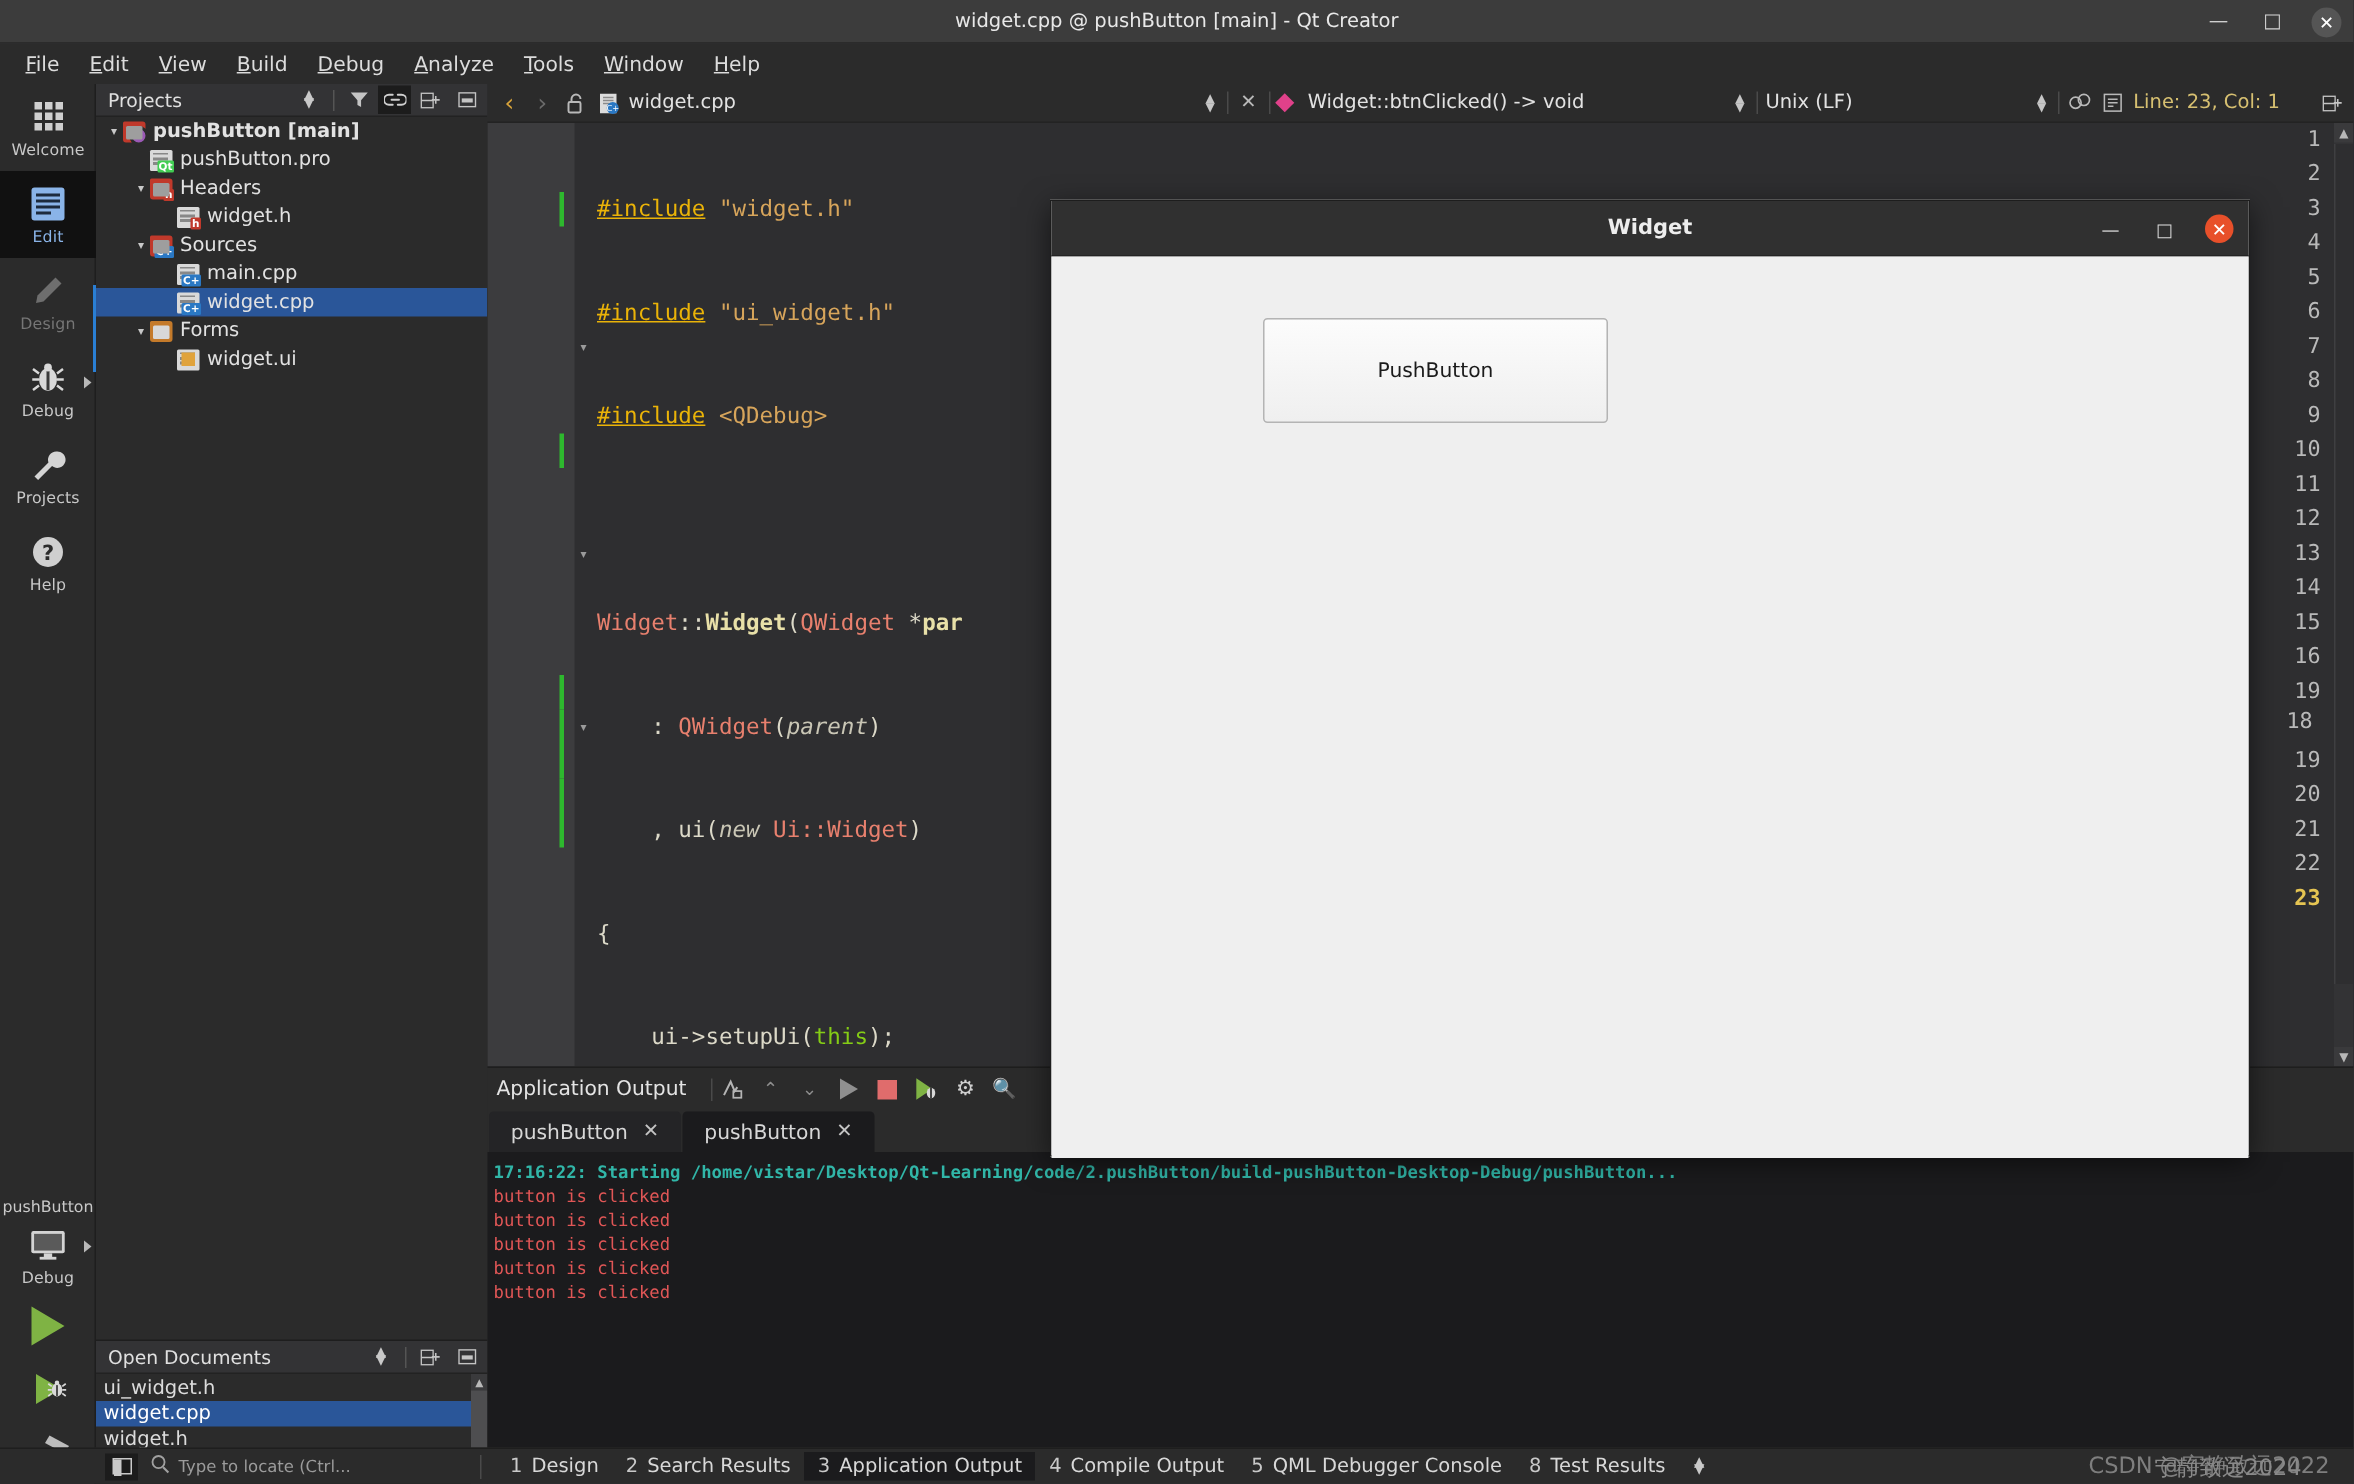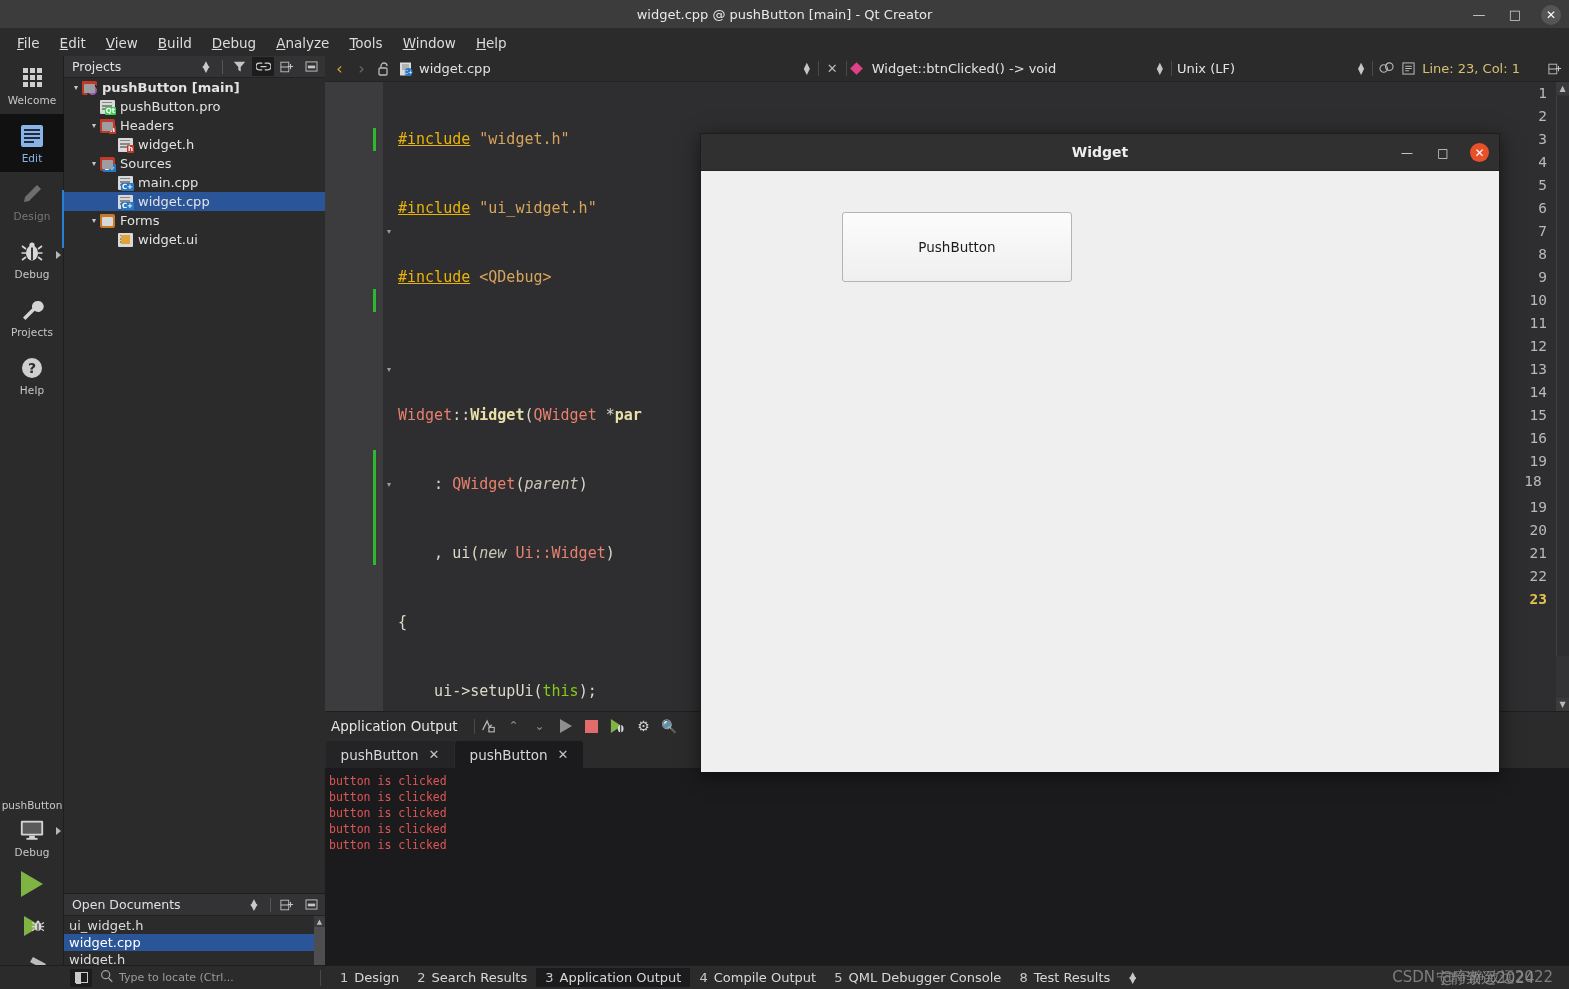--- a/index.html
+++ b/index.html
@@ -613,20 +613,21 @@
         <div class="otab">
           <span>pushButton</span>
           <span class="x">✕</span>
         </div>
         <div class="otab active">
           <span>pushButton</span>
           <span class="x">✕</span>
         </div>
       </div>
     <div class="console" id="console">
+        <div class="c-start">17:16:22: Starting /home/vistar/Desktop/Qt-Learning/code/2.pushButton/build-pushButton-Desktop-Debug/pushButton...</div>
         <div class="c-err">button is clicked</div>
         <div class="c-err">button is clicked</div>
         <div class="c-err">button is clicked</div>
         <div class="c-err">button is clicked</div>
         <div class="c-err">button is clicked</div>
       </div>
   </div>
 
   <div class="qtwin">
     <div class="qtwin-tb">

